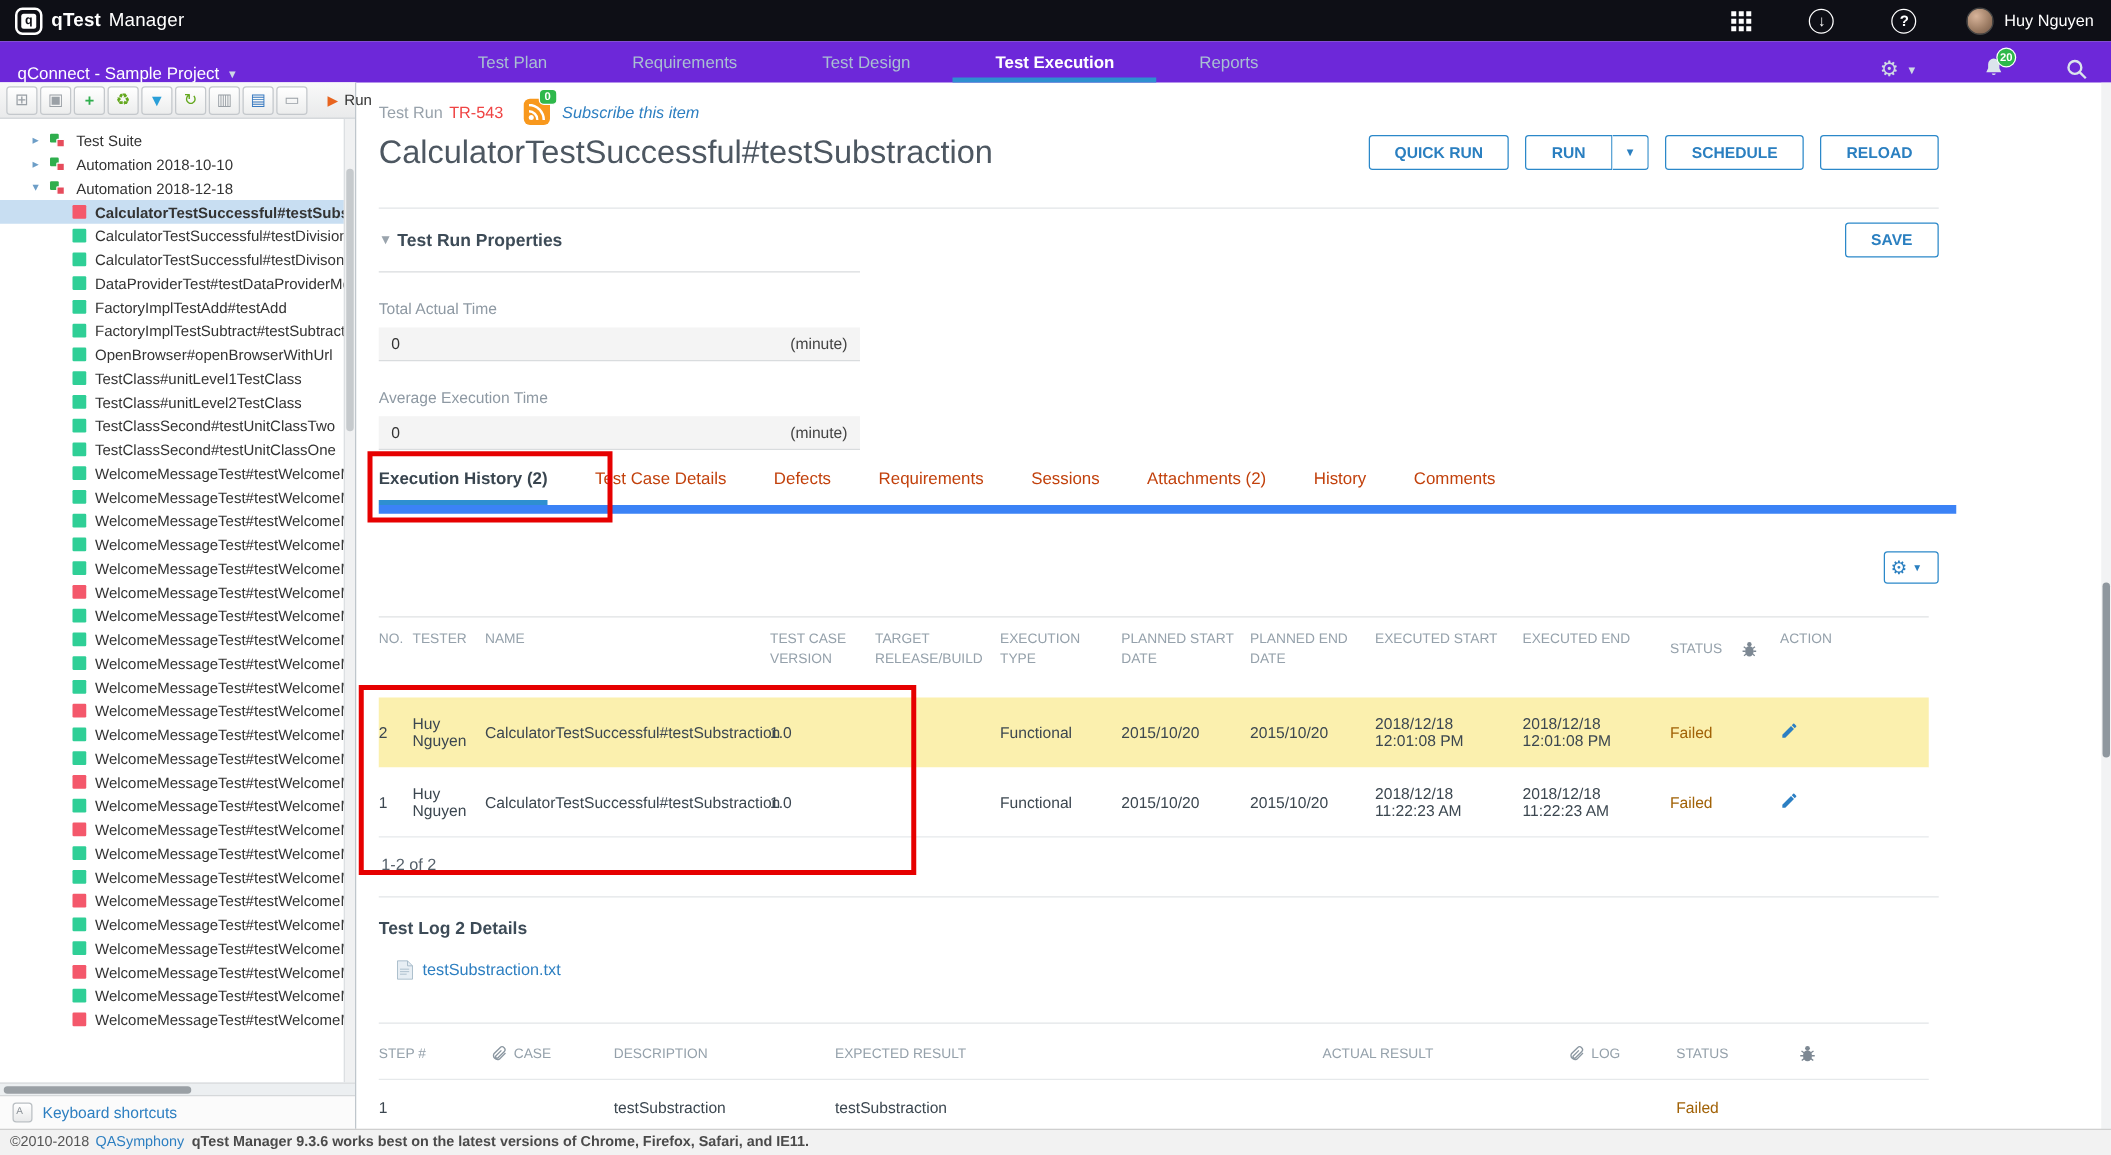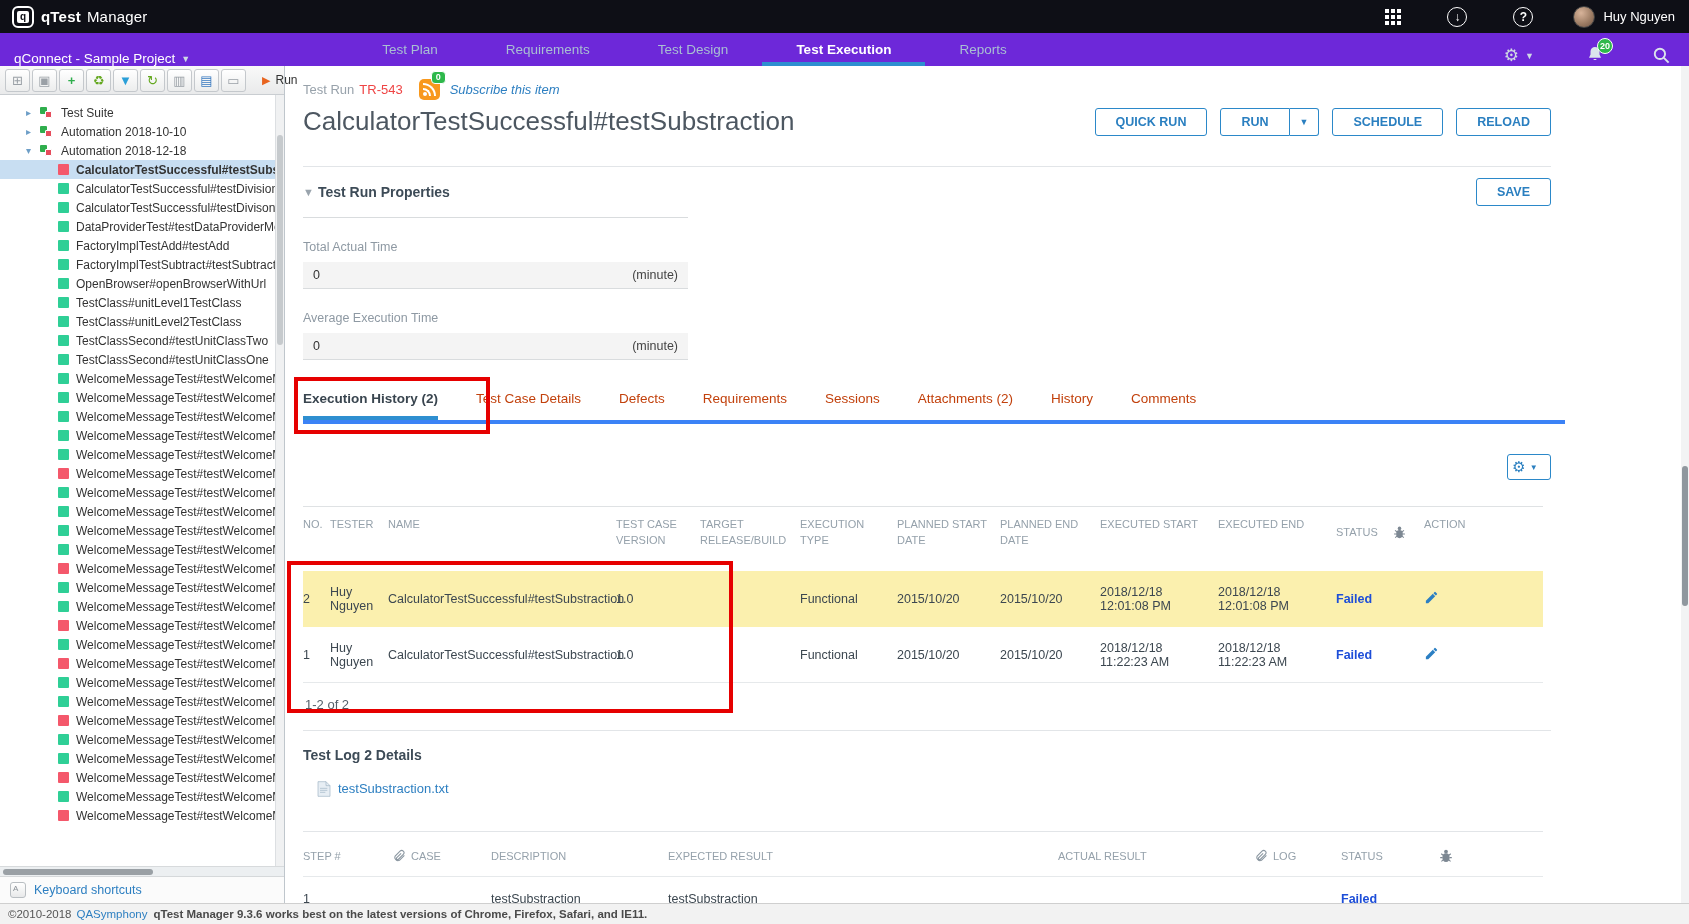--- a/index.html
+++ b/index.html
@@ -98,21 +98,21 @@
 
   .props-header{display:flex;align-items:center;margin-top:10px;height:30px;}
   .chev{color:#9aa4ad;font-size:11px;margin-right:4px;}
   .section-title{font-size:14px;font-weight:bold;color:#3d4b57;flex:1;}
   .props-fields{display:flex;margin-top:10px;flex-direction:column;}
   .pcol{width:385px;border-top:1px solid #d9dcde;margin-right:33px;}
   .plabel{margin-top:22px;font-size:12.5px;color:#8e99a3;}
   .pinput{margin-top:8px;height:26px;background:#f4f4f4;display:flex;align-items:center;padding:0 10px;font-size:12.5px;color:#333;}
   .pinput .unit{flex:1;text-align:right;color:#444;}
 
-  .tabs{display:flex;margin-top:25px;border-bottom:4px solid #3b82f6;position:relative;width:1262px;text-align:center;}
+  .tabs{display:flex;margin-top:9px;border-bottom:7px solid #3b82f6;position:relative;width:1262px;text-align:center;}
   .tab{font-size:13.5px;color:#c2410c;padding:6px 0 14px 0;margin-right:38px;position:relative;cursor:pointer;white-space:nowrap;}
   .tab.active{color:#39454f;font-weight:bold;}
   .tab.active::after{content:"";position:absolute;left:0;right:0;bottom:0;height:4px;background:#2e8fd0;}
   .redbox-tab{position:absolute;left:-9px;top:-8px;width:196px;height:57px;border:4px solid #e60000;pointer-events:none;z-index:6;}
 
   .gear-row{display:flex;justify-content:flex-end;margin-top:30px;width:1248px;}
   .gear-btn{width:44px;height:26px;border:1px solid #2b88c9;border-radius:3px;background:#fff;display:flex;align-items:center;justify-content:center;color:#2a7fc0;cursor:pointer;}
   .gear-btn .g{font-size:15px;margin-right:4px;}
   .gear-btn .c{font-size:8px;}
 
@@ -131,21 +131,21 @@
   .c-estart{width:118px;min-width:118px;}
   .c-eend{width:118px;min-width:118px;}
   .c-status{width:56px;min-width:56px;display:flex;align-items:center;}
   .c-bug{width:32px;min-width:32px;display:flex;align-items:center;}
   .c-action{width:44px;min-width:44px;}
   .t1-body{position:relative;}
   .t1-row{display:flex;align-items:center;min-height:56px;font-size:12.5px;color:#3c4750;}
   .t1-row.highlight{background:#fbf0ae;}
   .t1-row + .t1-row{border-top:1px solid #fff;}
   .t1-row:last-child{border-bottom:1px solid #e6e9eb;}
-  .failed{color:#1d4ed8;font-weight:bold;}
+  .failed{color:#a16207;font-weight:normal;}
   .pagination{font-size:13px;color:#55606a;padding:14px 0 10px 2px;}
   .redbox-rows{position:absolute;left:-16px;top:-10px;width:446px;height:152px;border:4px solid #e60000;pointer-events:none;z-index:6;}
   .sec-div{border-top:1px solid #e2e5e8;margin-top:8px;width:1248px;}
 
   .log-title{margin-top:16px;font-size:14px;font-weight:bold;color:#3d4b57;}
   .attach-row{display:flex;align-items:center;margin-top:18px;padding-left:14px;}
   .attach-link{color:#2d7fc1;font-size:13px;margin-left:7px;cursor:pointer;}
 
   
   .t2{margin-top:34px;width:1240px;border-top:1px solid #e2e5e8;}

